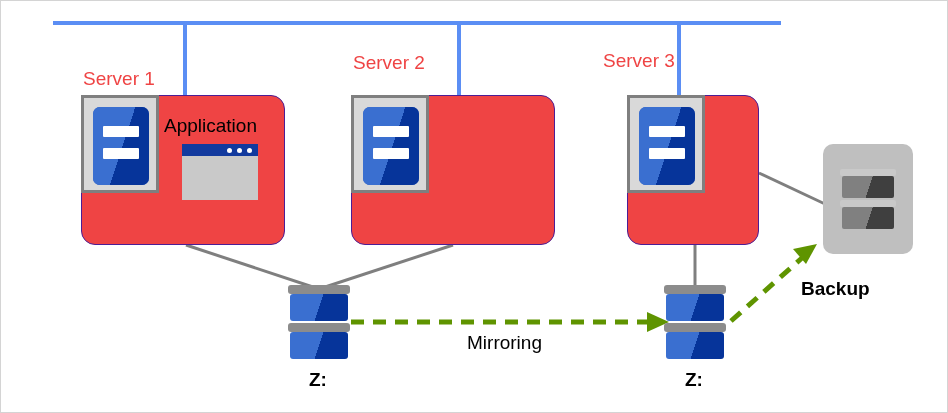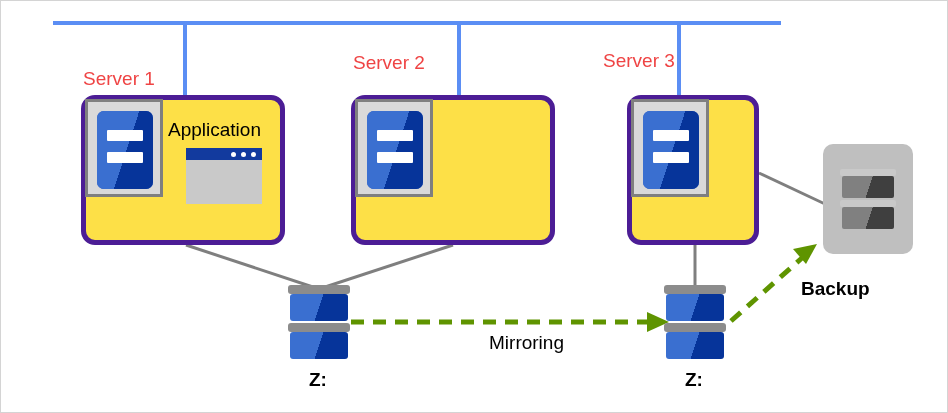--- a/index.html
+++ b/index.html
@@ -35,23 +35,23 @@
     position:absolute;
     font-size:19px;
     color:#ef4444;
     white-space:nowrap;
     line-height:1;
   }
   
   .srv-box{
     position:absolute;
     box-sizing:border-box;
-    border:5px solid #4c1d95;
+    border:1px solid #4c1d95;
     border-radius:14px;
-    background:#fde047;
+    background:#ef4444;
   }
   
   .srv-icon{
     position:absolute;
     box-sizing:border-box;
     background:#d9d9d9;
     border:3px solid #7f7f7f;
   }
   .srv-dev{
     position:absolute;
@@ -182,21 +182,20 @@
     left:0;top:0;
     width:948px;height:413px;
     pointer-events:none;
   }
   .mirror-label{
     position:absolute;
     font-size:19px;
     color:#000000;
     white-space:nowrap;
     line-height:1;
-    margin-left:22px;
   }
 </style>
 </head>
 <body>
 
 <div id="stage">
 
   <div class="bus-h"></div>
   <div class="bus-v" style="left:182px;height:75px;"></div>
   <div class="bus-v" style="left:456px;height:75px;"></div>

